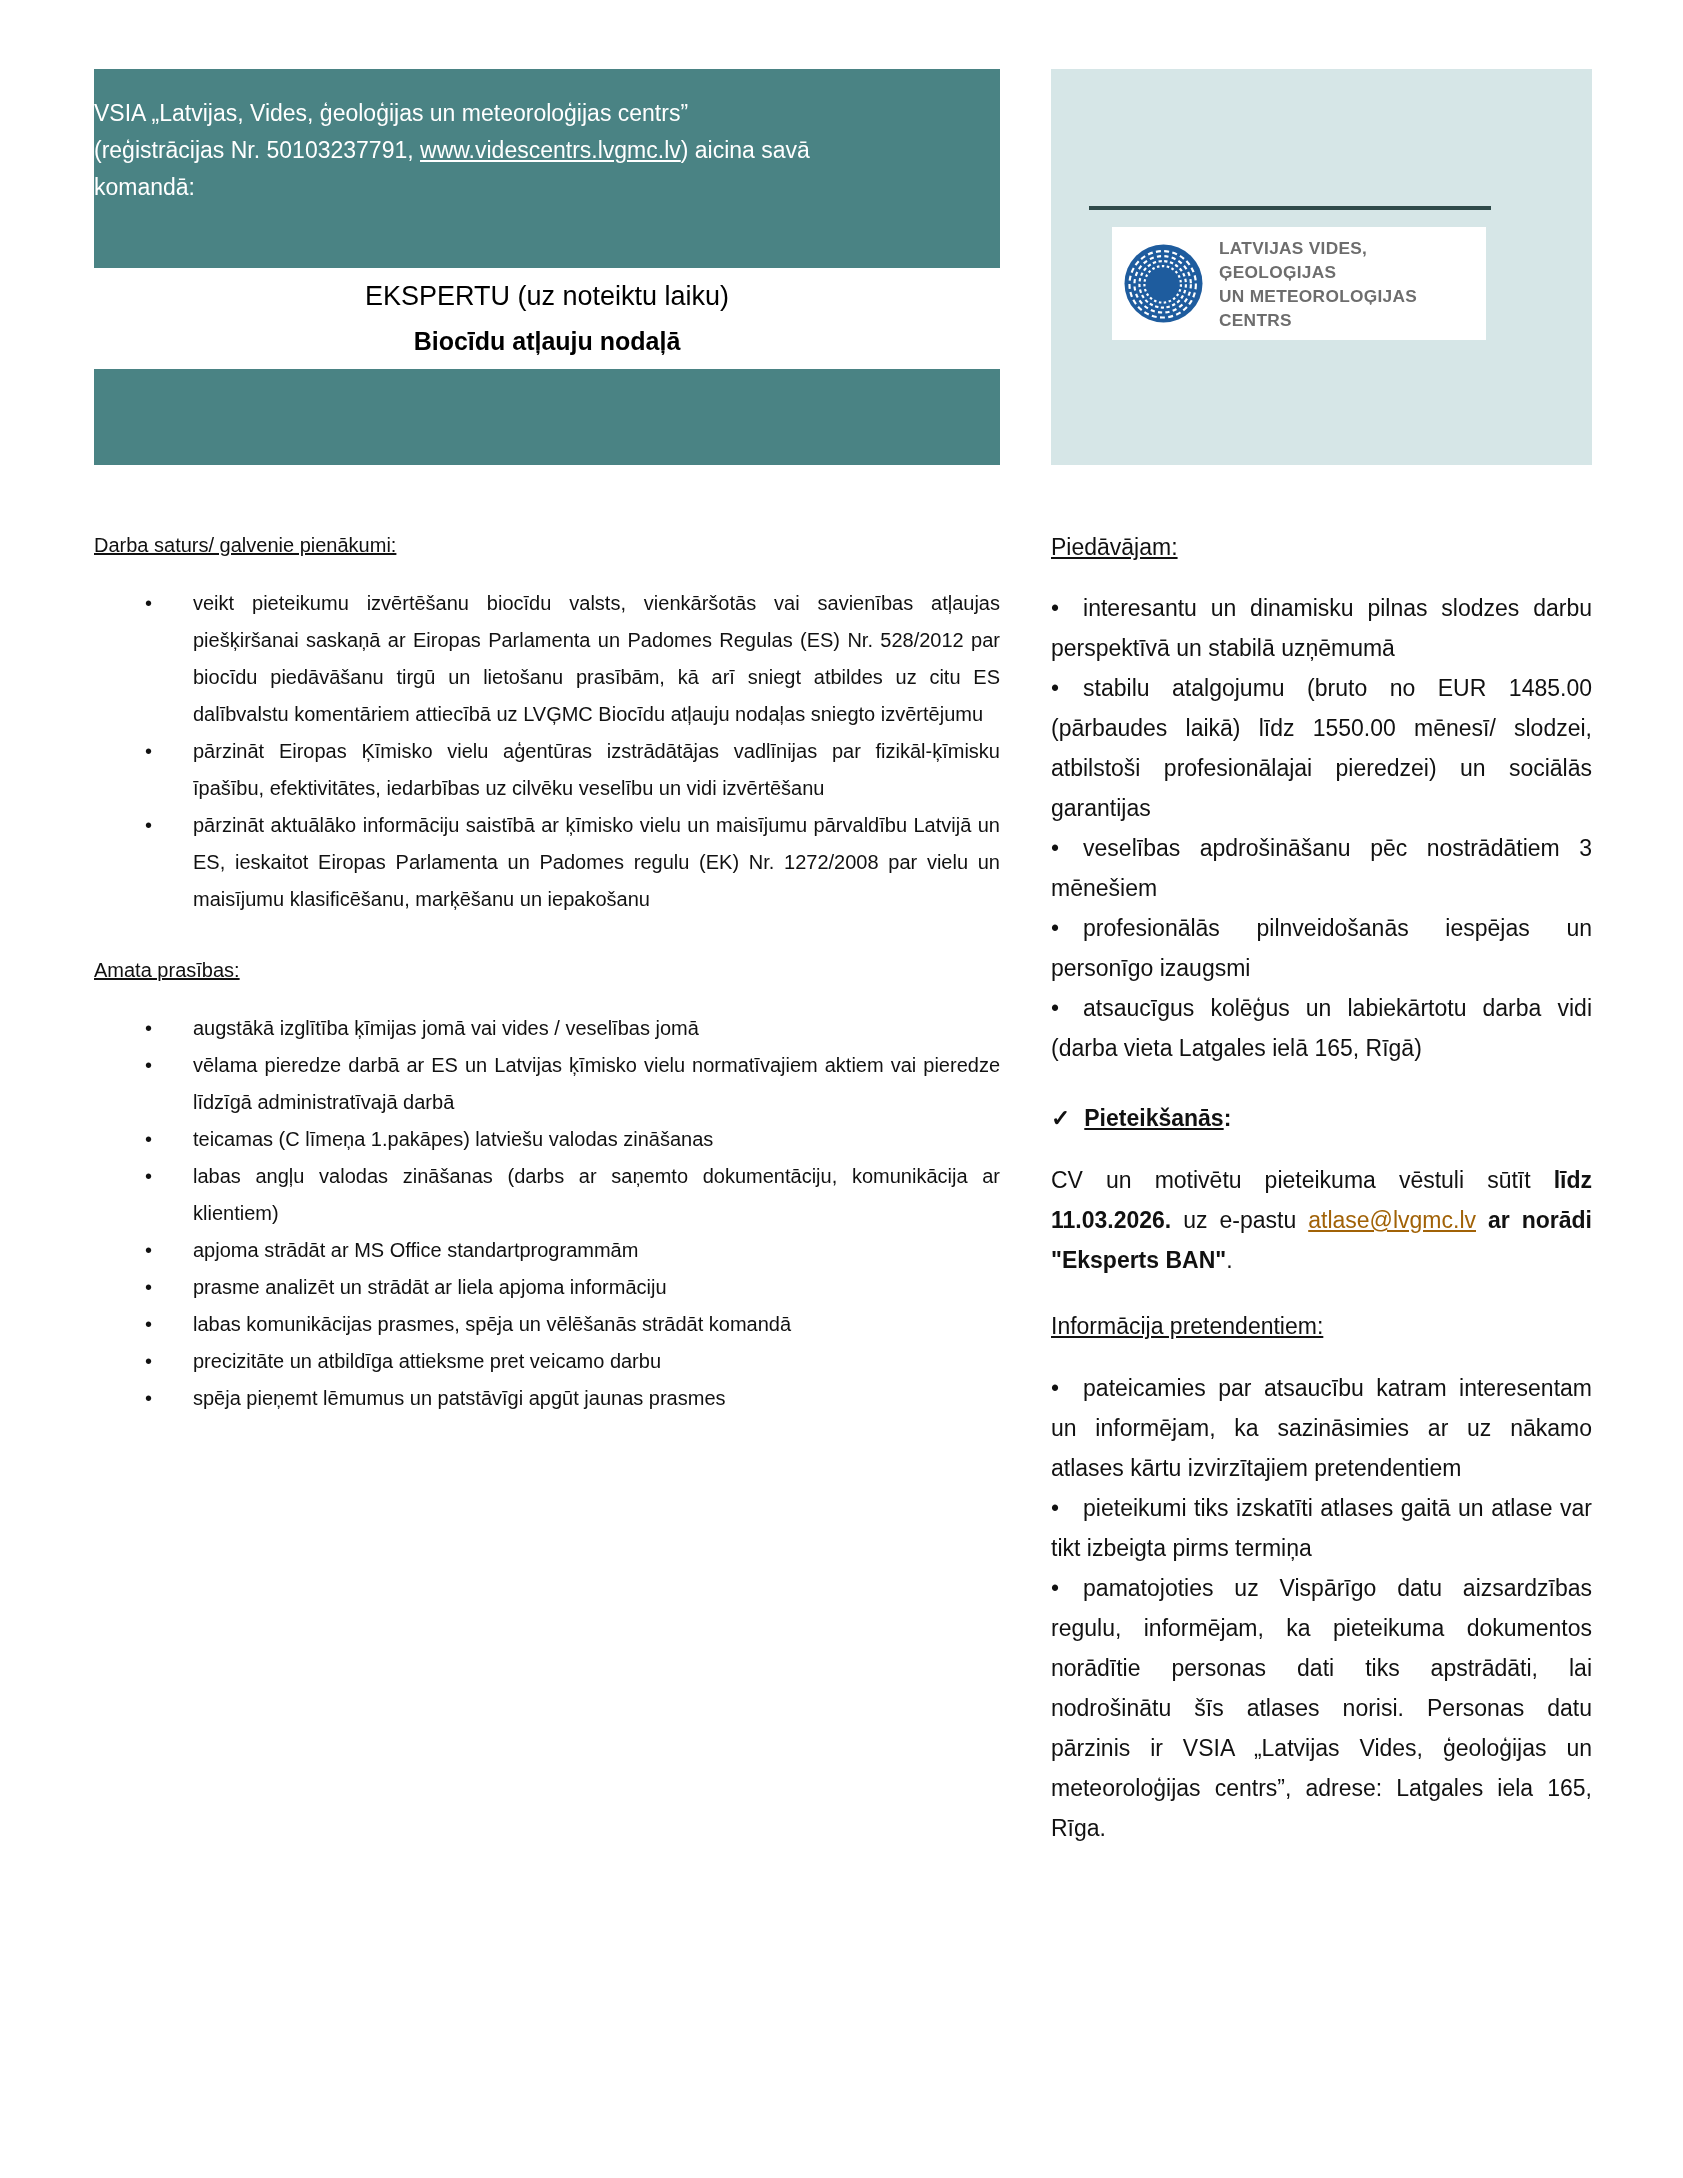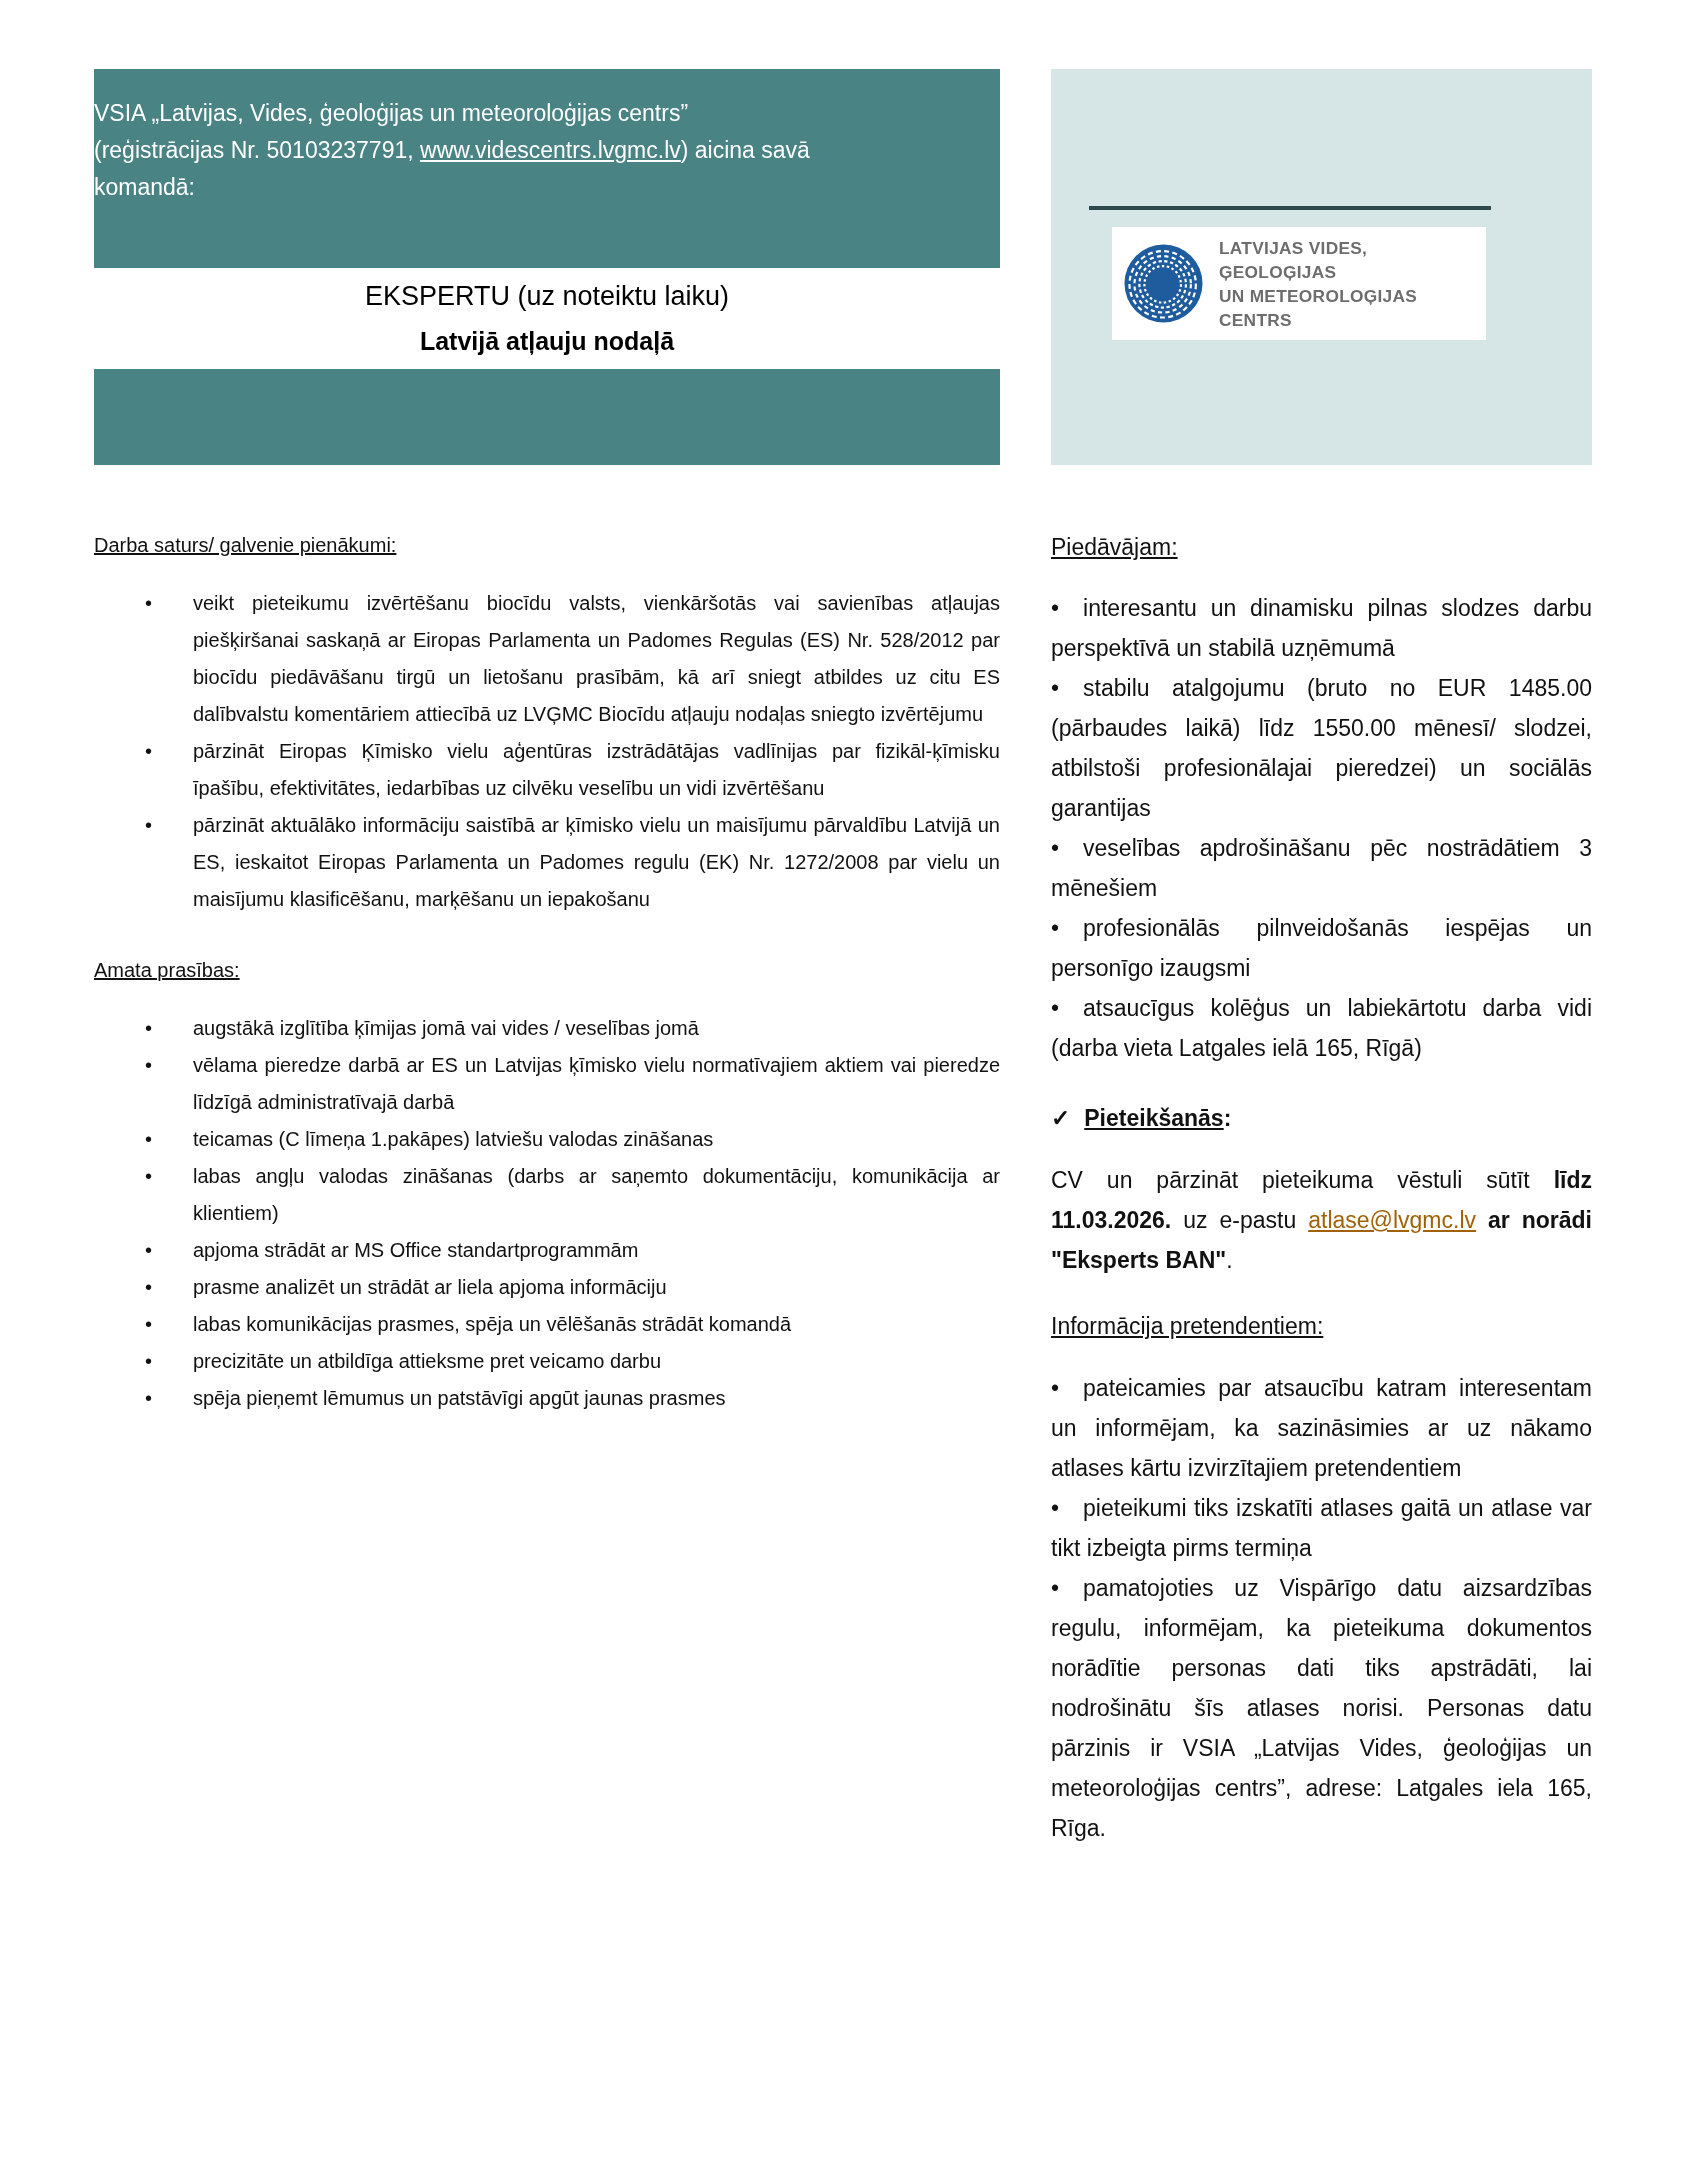--- a/index.html
+++ b/index.html
@@ -55,21 +55,21 @@
 <div class="page">
 
   <div class="teal-box">
     <div class="org-block">
       <div>VSIA „Latvijas, Vides, ģeoloģijas un meteoroloģijas centrs”</div>
       <div><span>(reģistrācijas Nr. 50103237791, </span><span class="org-link">www.videscentrs.lvgmc.lv</span><span>) aicina savā</span></div>
       <div>komandā:</div>
     </div>
     <div class="white-band">
       <div class="job-title">EKSPERTU (uz noteiktu laiku)</div>
-      <div class="job-subtitle">Latvijā atļauju nodaļā</div>
+      <div class="job-subtitle">Biocīdu atļauju nodaļā</div>
     </div>
   </div>
 
   <div class="light-panel">
     <div class="logo-divider"></div>
     <div class="logo-box">
       <svg class="logo-mark" viewBox="0 0 100 100">
         <circle cx="50" cy="50" r="47" fill="#1E5C9E"></circle>
         <g fill="none" stroke="#ffffff" stroke-width="2.6">
           <circle cx="49" cy="51" r="40" stroke-dasharray="6 4"></circle>
@@ -128,21 +128,21 @@
 
         <div class="rb-item"><span>veselības apdrošināšanu pēc nostrādātiem 3 mēnešiem</span></div>
 
         <div class="rb-item"><span>profesionālās pilnveidošanās iespējas un personīgo izaugsmi</span></div>
 
         <div class="rb-item"><span>atsaucīgus kolēģus un labiekārtotu darba vidi (darba vieta Latgales ielā 165, Rīgā)</span></div>
       </div>
 
     <div class="apply-h"><span class="check-icon">✓</span><span class="apply-title">Pieteikšanās</span><span class="b">:</span></div>
 
-    <div class="apply-p"><span>CV un pārzināt pieteikuma vēstuli sūtīt </span><span class="b">līdz 11.03.2026.</span><span> uz e-pastu </span><span class="email-link">atlase@lvgmc.lv</span><span> </span><span class="b">ar norādi "Eksperts BAN"</span><span>.</span></div>
+    <div class="apply-p"><span>CV un motivētu pieteikuma vēstuli sūtīt </span><span class="b">līdz 11.03.2026.</span><span> uz e-pastu </span><span class="email-link">atlase@lvgmc.lv</span><span> </span><span class="b">ar norādi "Eksperts BAN"</span><span>.</span></div>
 
     <div class="sec-h info-h">Informācija pretendentiem:</div>
     <div>
 
         <div class="rb-item"><span>pateicamies par atsaucību katram interesentam un informējam, ka sazināsimies ar uz nākamo atlases kārtu izvirzītajiem pretendentiem</span></div>
 
         <div class="rb-item"><span>pieteikumi tiks izskatīti atlases gaitā un atlase var tikt izbeigta pirms termiņa</span></div>
 
         <div class="rb-item"><span>pamatojoties uz Vispārīgo datu aizsardzības regulu, informējam, ka pieteikuma dokumentos norādītie personas dati tiks apstrādāti, lai nodrošinātu šīs atlases norisi. Personas datu pārzinis ir VSIA „Latvijas Vides, ģeoloģijas un meteoroloģijas centrs”, adrese: Latgales iela 165, Rīga.</span></div>
       </div>

